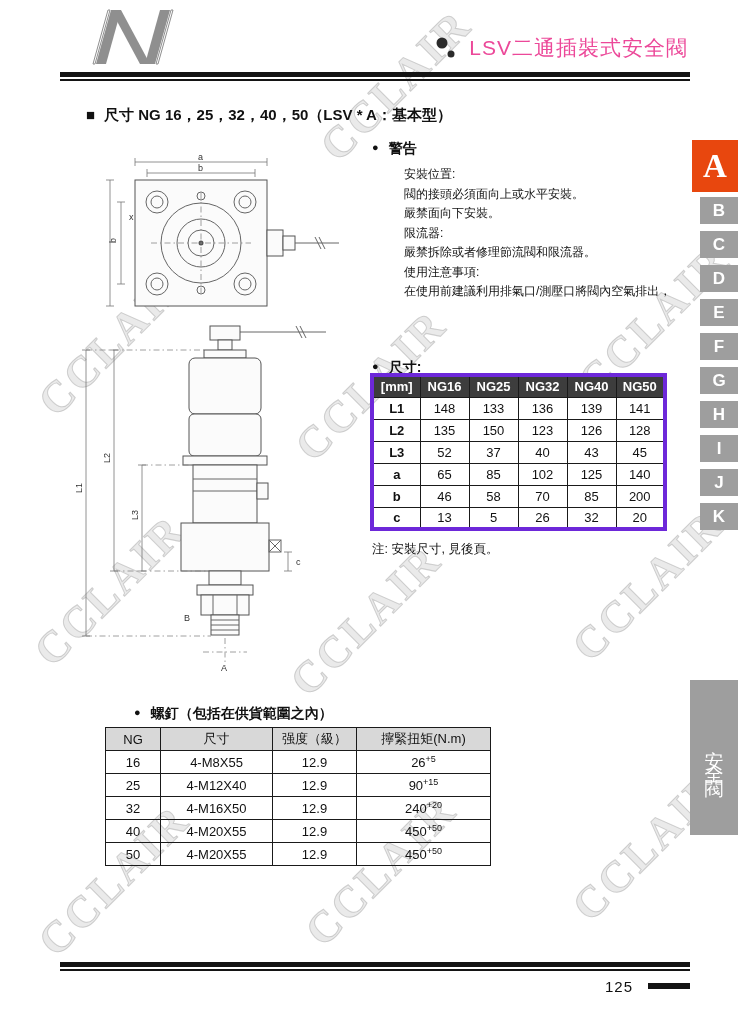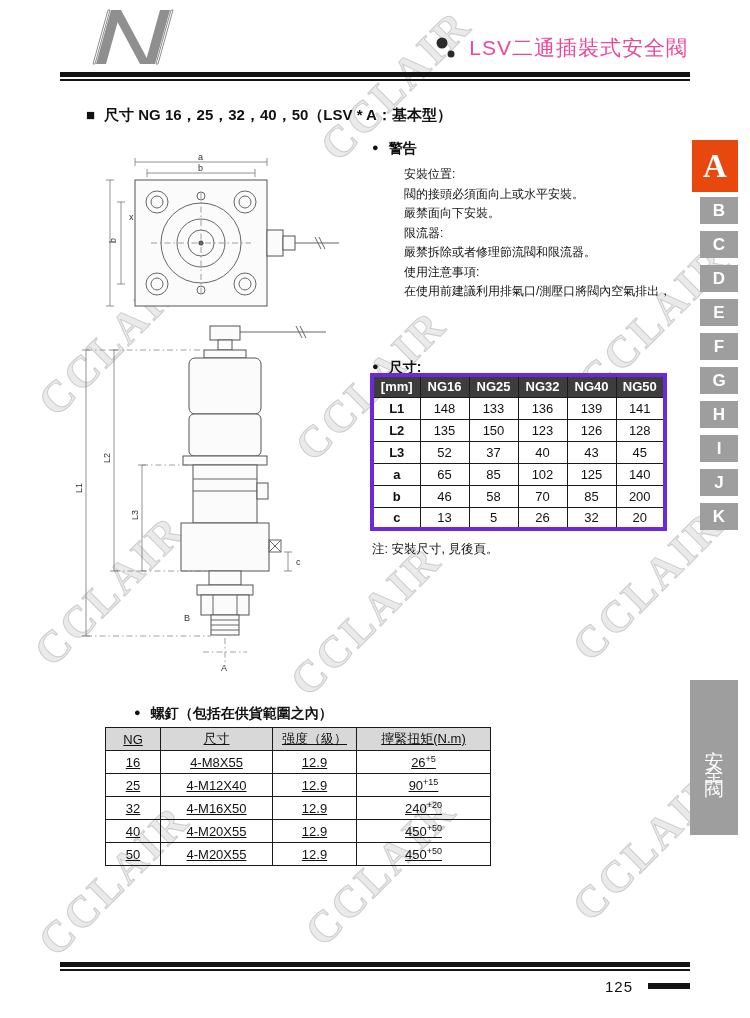--- a/index.html
+++ b/index.html
@@ -41,21 +41,21 @@
   .dims-table { position:absolute; left:370px; top:373px; font-size:13px; border:4px solid #6d28d9; }
   .dims-table th, .dims-table td { border:1px solid #1a1a1a; text-align:center; height:22px; padding:0 2px; }
   .dims-table th { background:#3d3d3d; color:#fff; font-weight:bold; }
   .dims-table th:nth-child(1), .dims-table td:nth-child(1) { width:48px; }
   .dims-table th:nth-child(n+2), .dims-table td:nth-child(n+2) { width:49px; }
   .dims-table td.lbl { font-weight:bold; }
   .dims-note { position:absolute; left:372px; top:541px; font-size:12.5px; }
 
   
   .screws-table { position:absolute; left:105px; top:727px; font-size:13px; border:1.5px solid #1a1a1a; }
-  .screws-table th, .screws-table td { border:1px solid #1a1a1a; text-align:center; height:23px; padding:0 4px;text-decoration:underline; }
+  .screws-table th, .screws-table td { border:1px solid #1a1a1a; text-align:center; height:23px; padding:0 4px; }
   .screws-table th { background:#d8d8d8; font-weight:normal; }
   .screws-table th:nth-child(1), .screws-table td:nth-child(1) { width:55px; }
   .screws-table th:nth-child(2), .screws-table td:nth-child(2) { width:112px; }
   .screws-table th:nth-child(3), .screws-table td:nth-child(3) { width:84px; }
   .screws-table th:nth-child(4), .screws-table td:nth-child(4) { width:134px; }
   sup { font-size:9px; }
 
   
   .tab-a { position:absolute; left:692px; top:140px; width:46px; height:52px;
            background:#e8470e; color:#fff; display:flex; align-items:center; justify-content:center;

